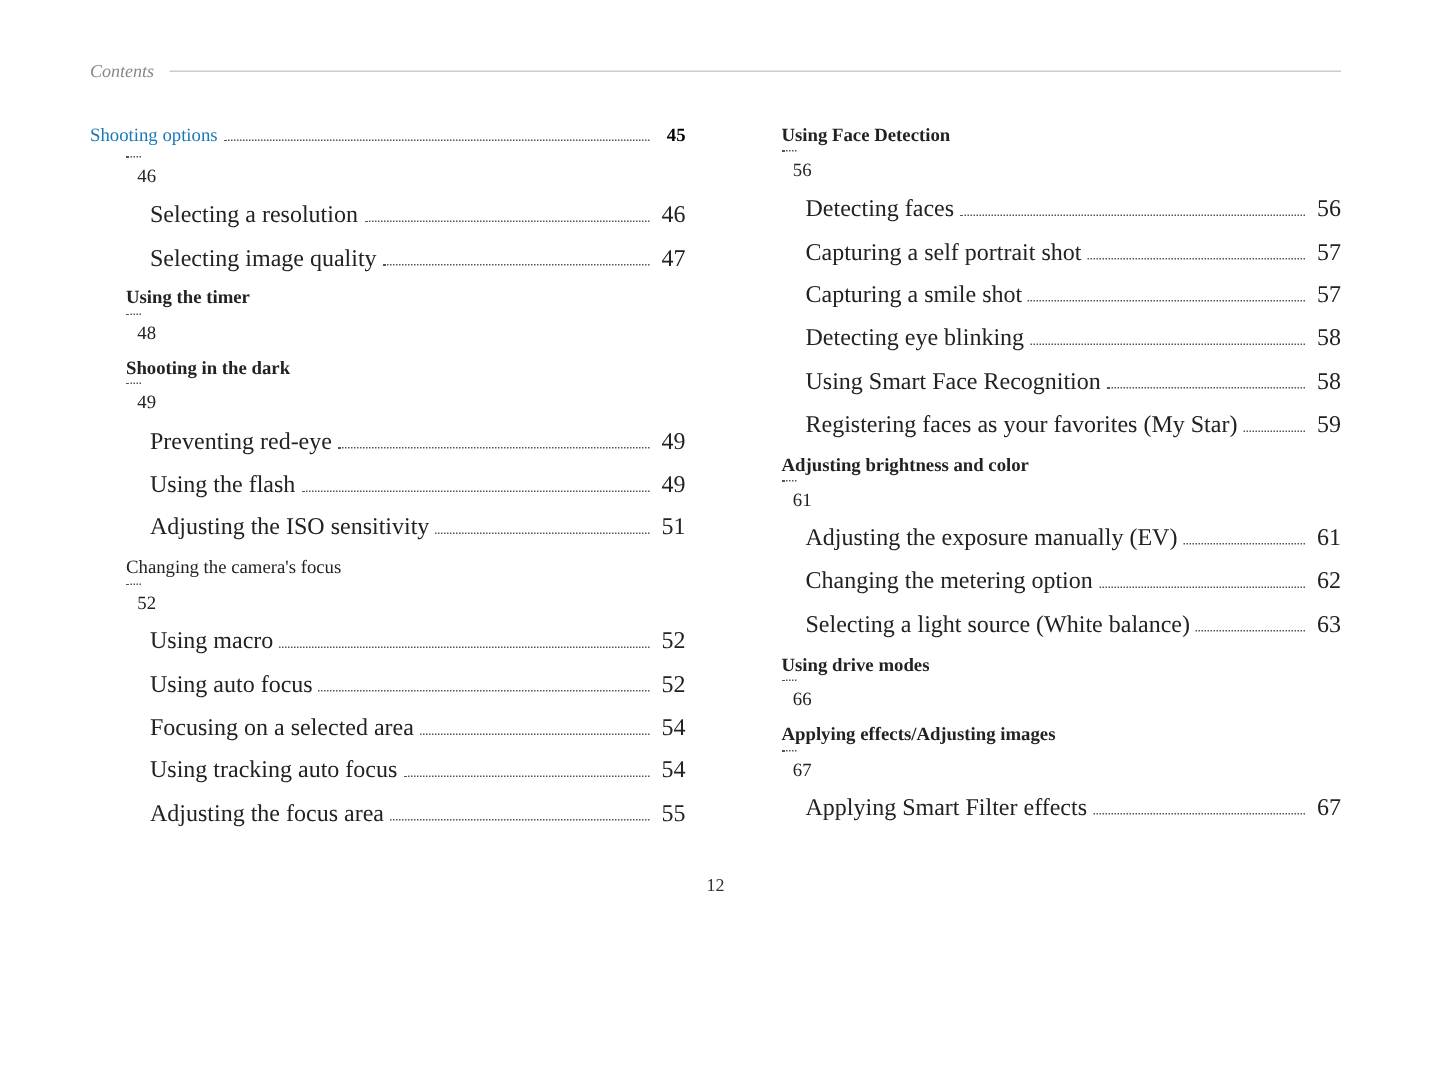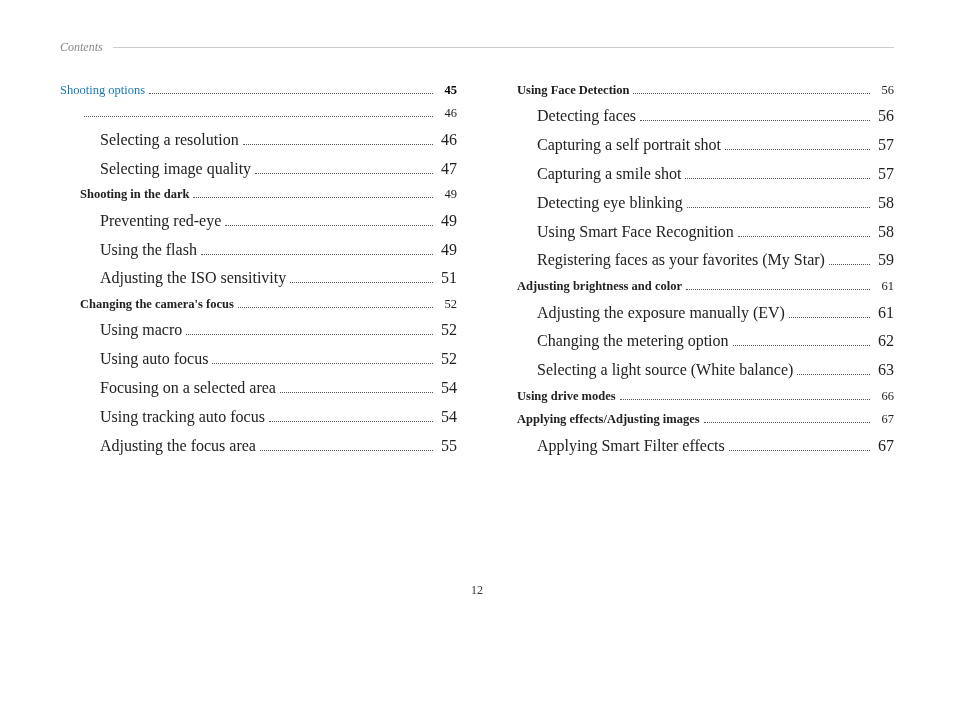--- a/index.html
+++ b/index.html
@@ -69,20 +69,21 @@
 
     .toc-entry.level-1 .entry-title {
       color: #1a7ab5;
       font-weight: normal;
       font-size: 12.5px;
     }
 
     .toc-entry.level-2 {
       padding-left: 20px;
       font-weight: normal;
+      flex-direction: column;
     }
 
     .toc-entry.level-3 {
       padding-left: 40px;
       font-weight: normal;
       font-size: 16px;
     }
 
     .entry-title {
       white-space: nowrap;
@@ -135,41 +136,46 @@
           <span class="entry-title">Selecting a resolution</span>
           <span class="dots"></span>
           <span class="entry-page">46</span>
         </div>
         <div class="toc-entry level-3">
           <span class="entry-title">Selecting image quality</span>
           <span class="dots"></span>
           <span class="entry-page">47</span>
         </div>
         <div class="toc-entry level-2">
+          <span class="entry-title" style="font-weight: bold;">Using the timer</span>
+          <span class="dots"></span>
+          <span class="entry-page">48</span>
+        </div>
+        <div class="toc-entry level-2">
           <span class="entry-title" style="font-weight: bold;">Shooting in the dark</span>
           <span class="dots"></span>
           <span class="entry-page">49</span>
         </div>
         <div class="toc-entry level-3">
           <span class="entry-title">Preventing red-eye</span>
           <span class="dots"></span>
           <span class="entry-page">49</span>
         </div>
         <div class="toc-entry level-3">
           <span class="entry-title">Using the flash</span>
           <span class="dots"></span>
           <span class="entry-page">49</span>
         </div>
         <div class="toc-entry level-3">
           <span class="entry-title">Adjusting the ISO sensitivity</span>
           <span class="dots"></span>
           <span class="entry-page">51</span>
         </div>
         <div class="toc-entry level-2">
-          <span class="entry-title" style="font-weight: bold;">Changing the camera's focus</span>
+          <span class="entry-title" style="font-weight: normal;">Changing the camera's focus</span>
           <span class="dots"></span>
           <span class="entry-page">52</span>
         </div>
         <div class="toc-entry level-3">
           <span class="entry-title">Using macro</span>
           <span class="dots"></span>
           <span class="entry-page">52</span>
         </div>
         <div class="toc-entry level-3">
           <span class="entry-title">Using auto focus</span>

